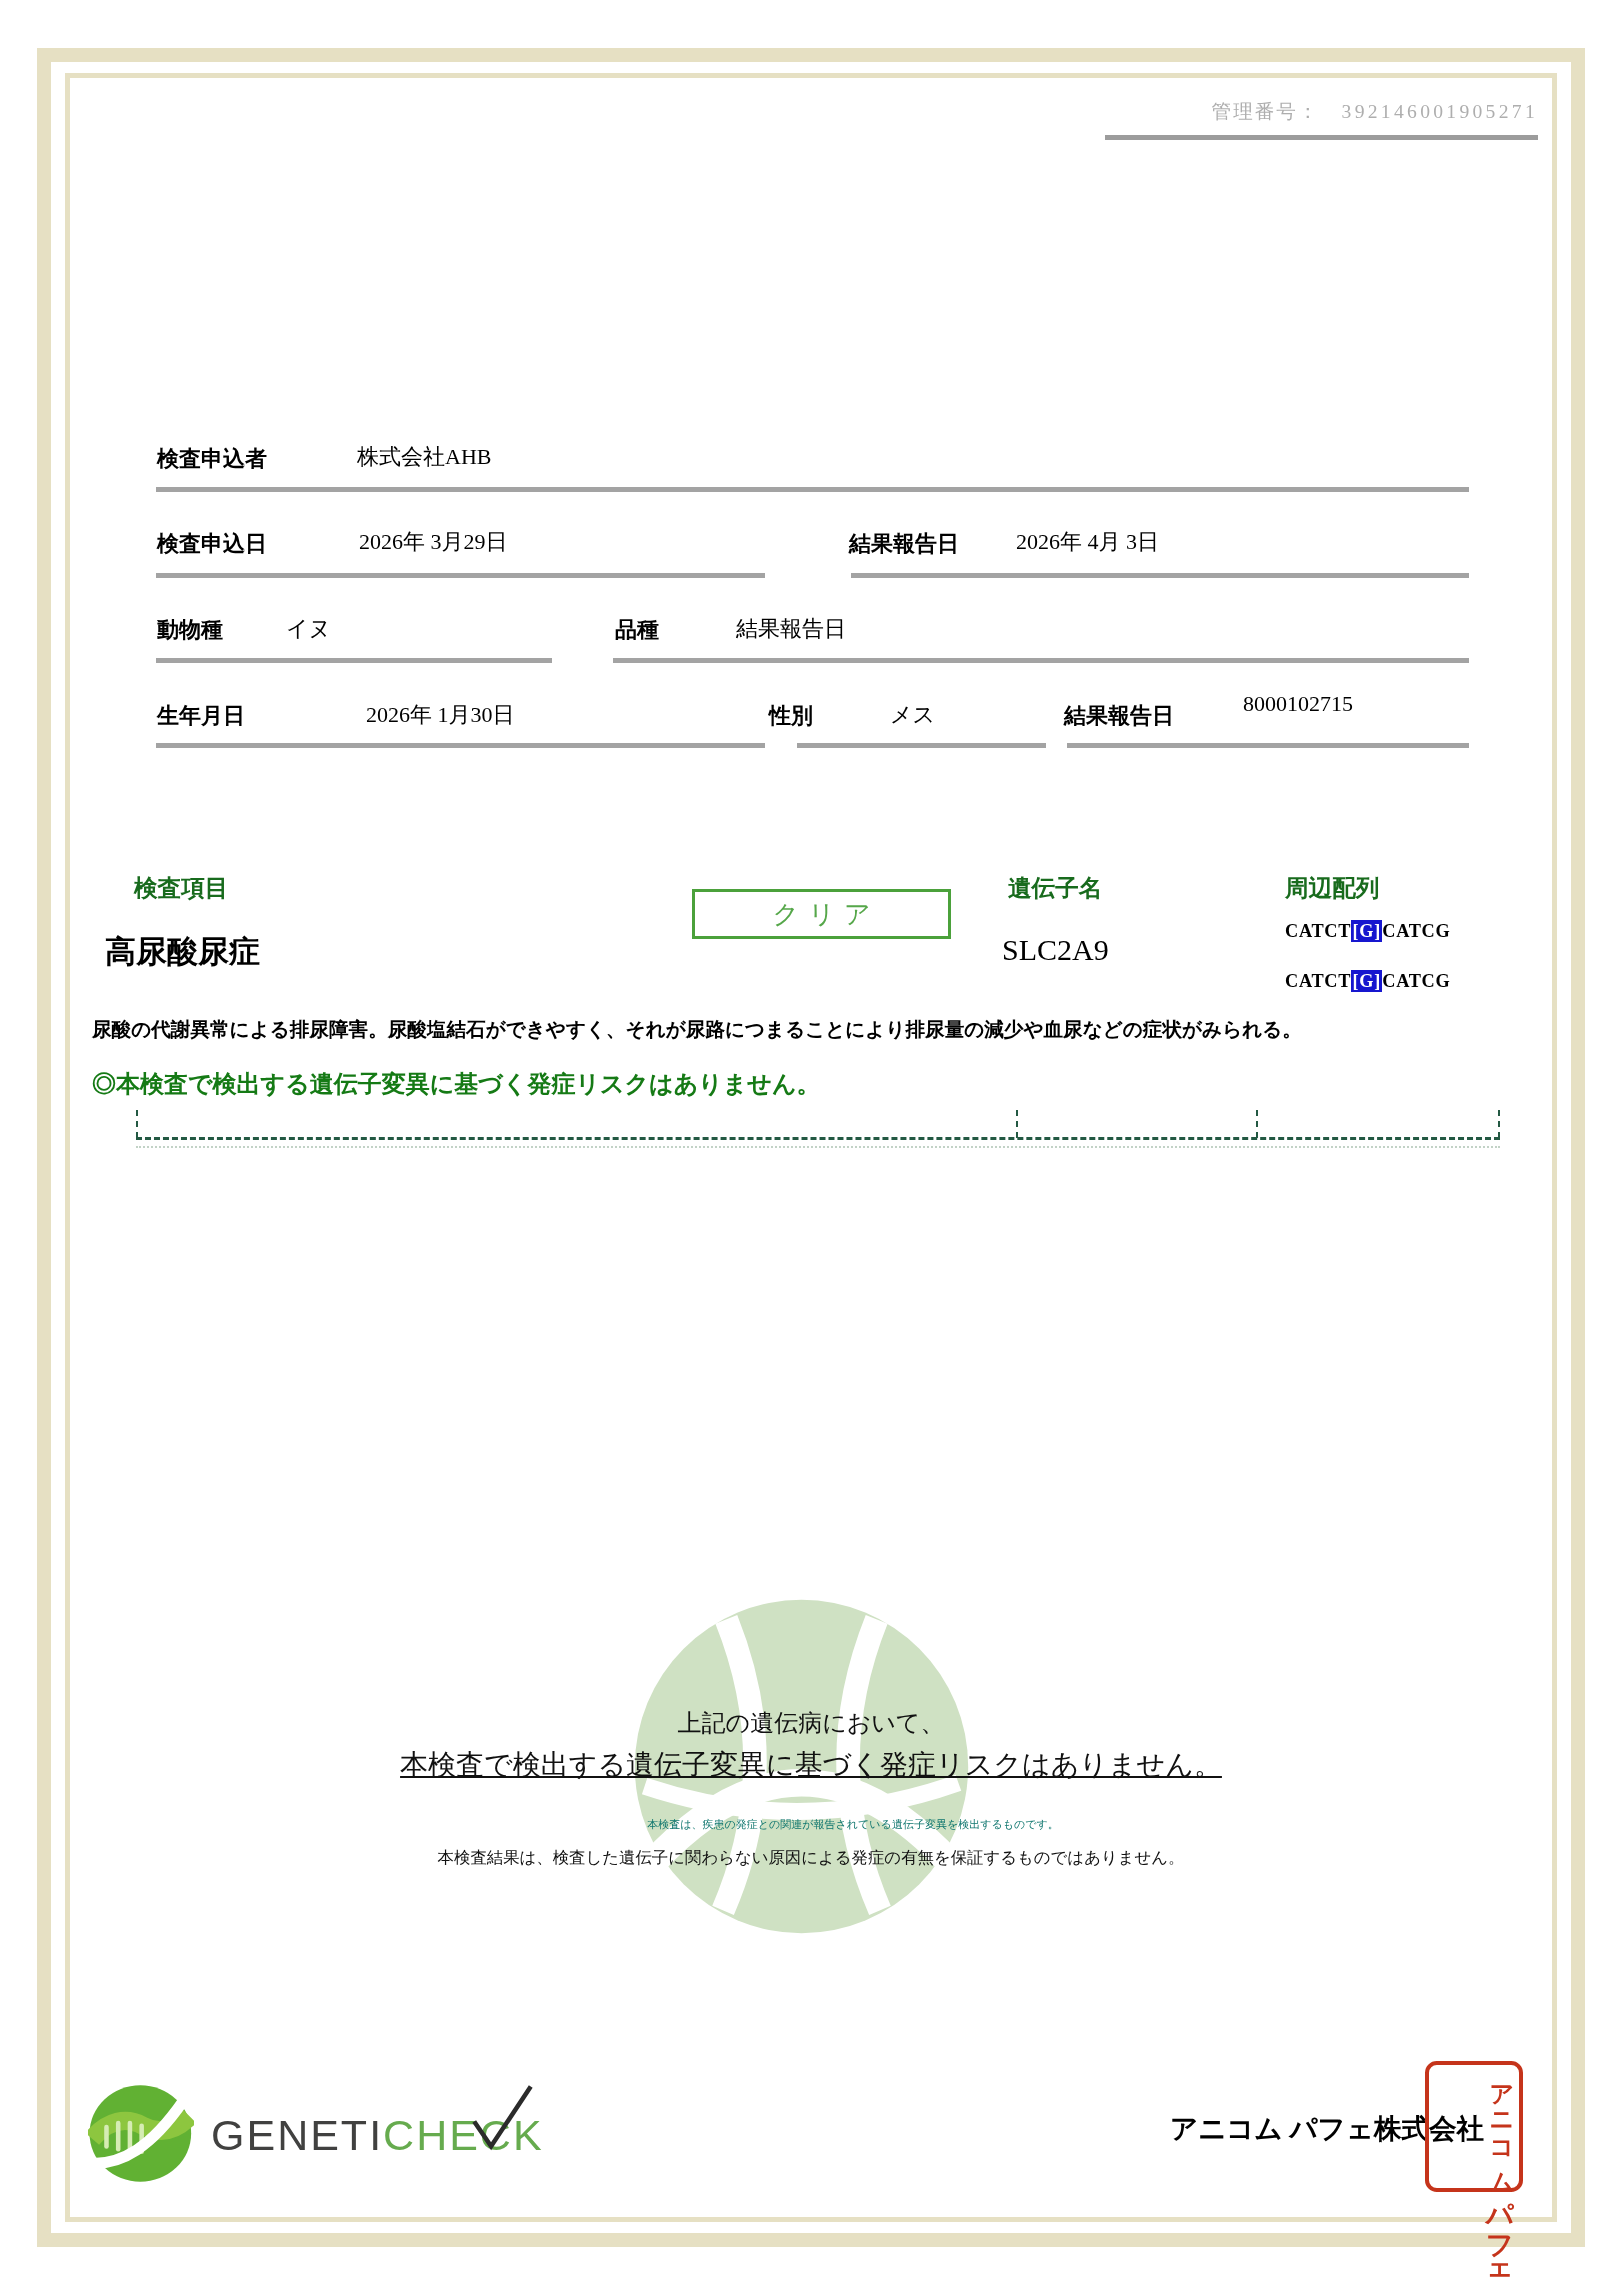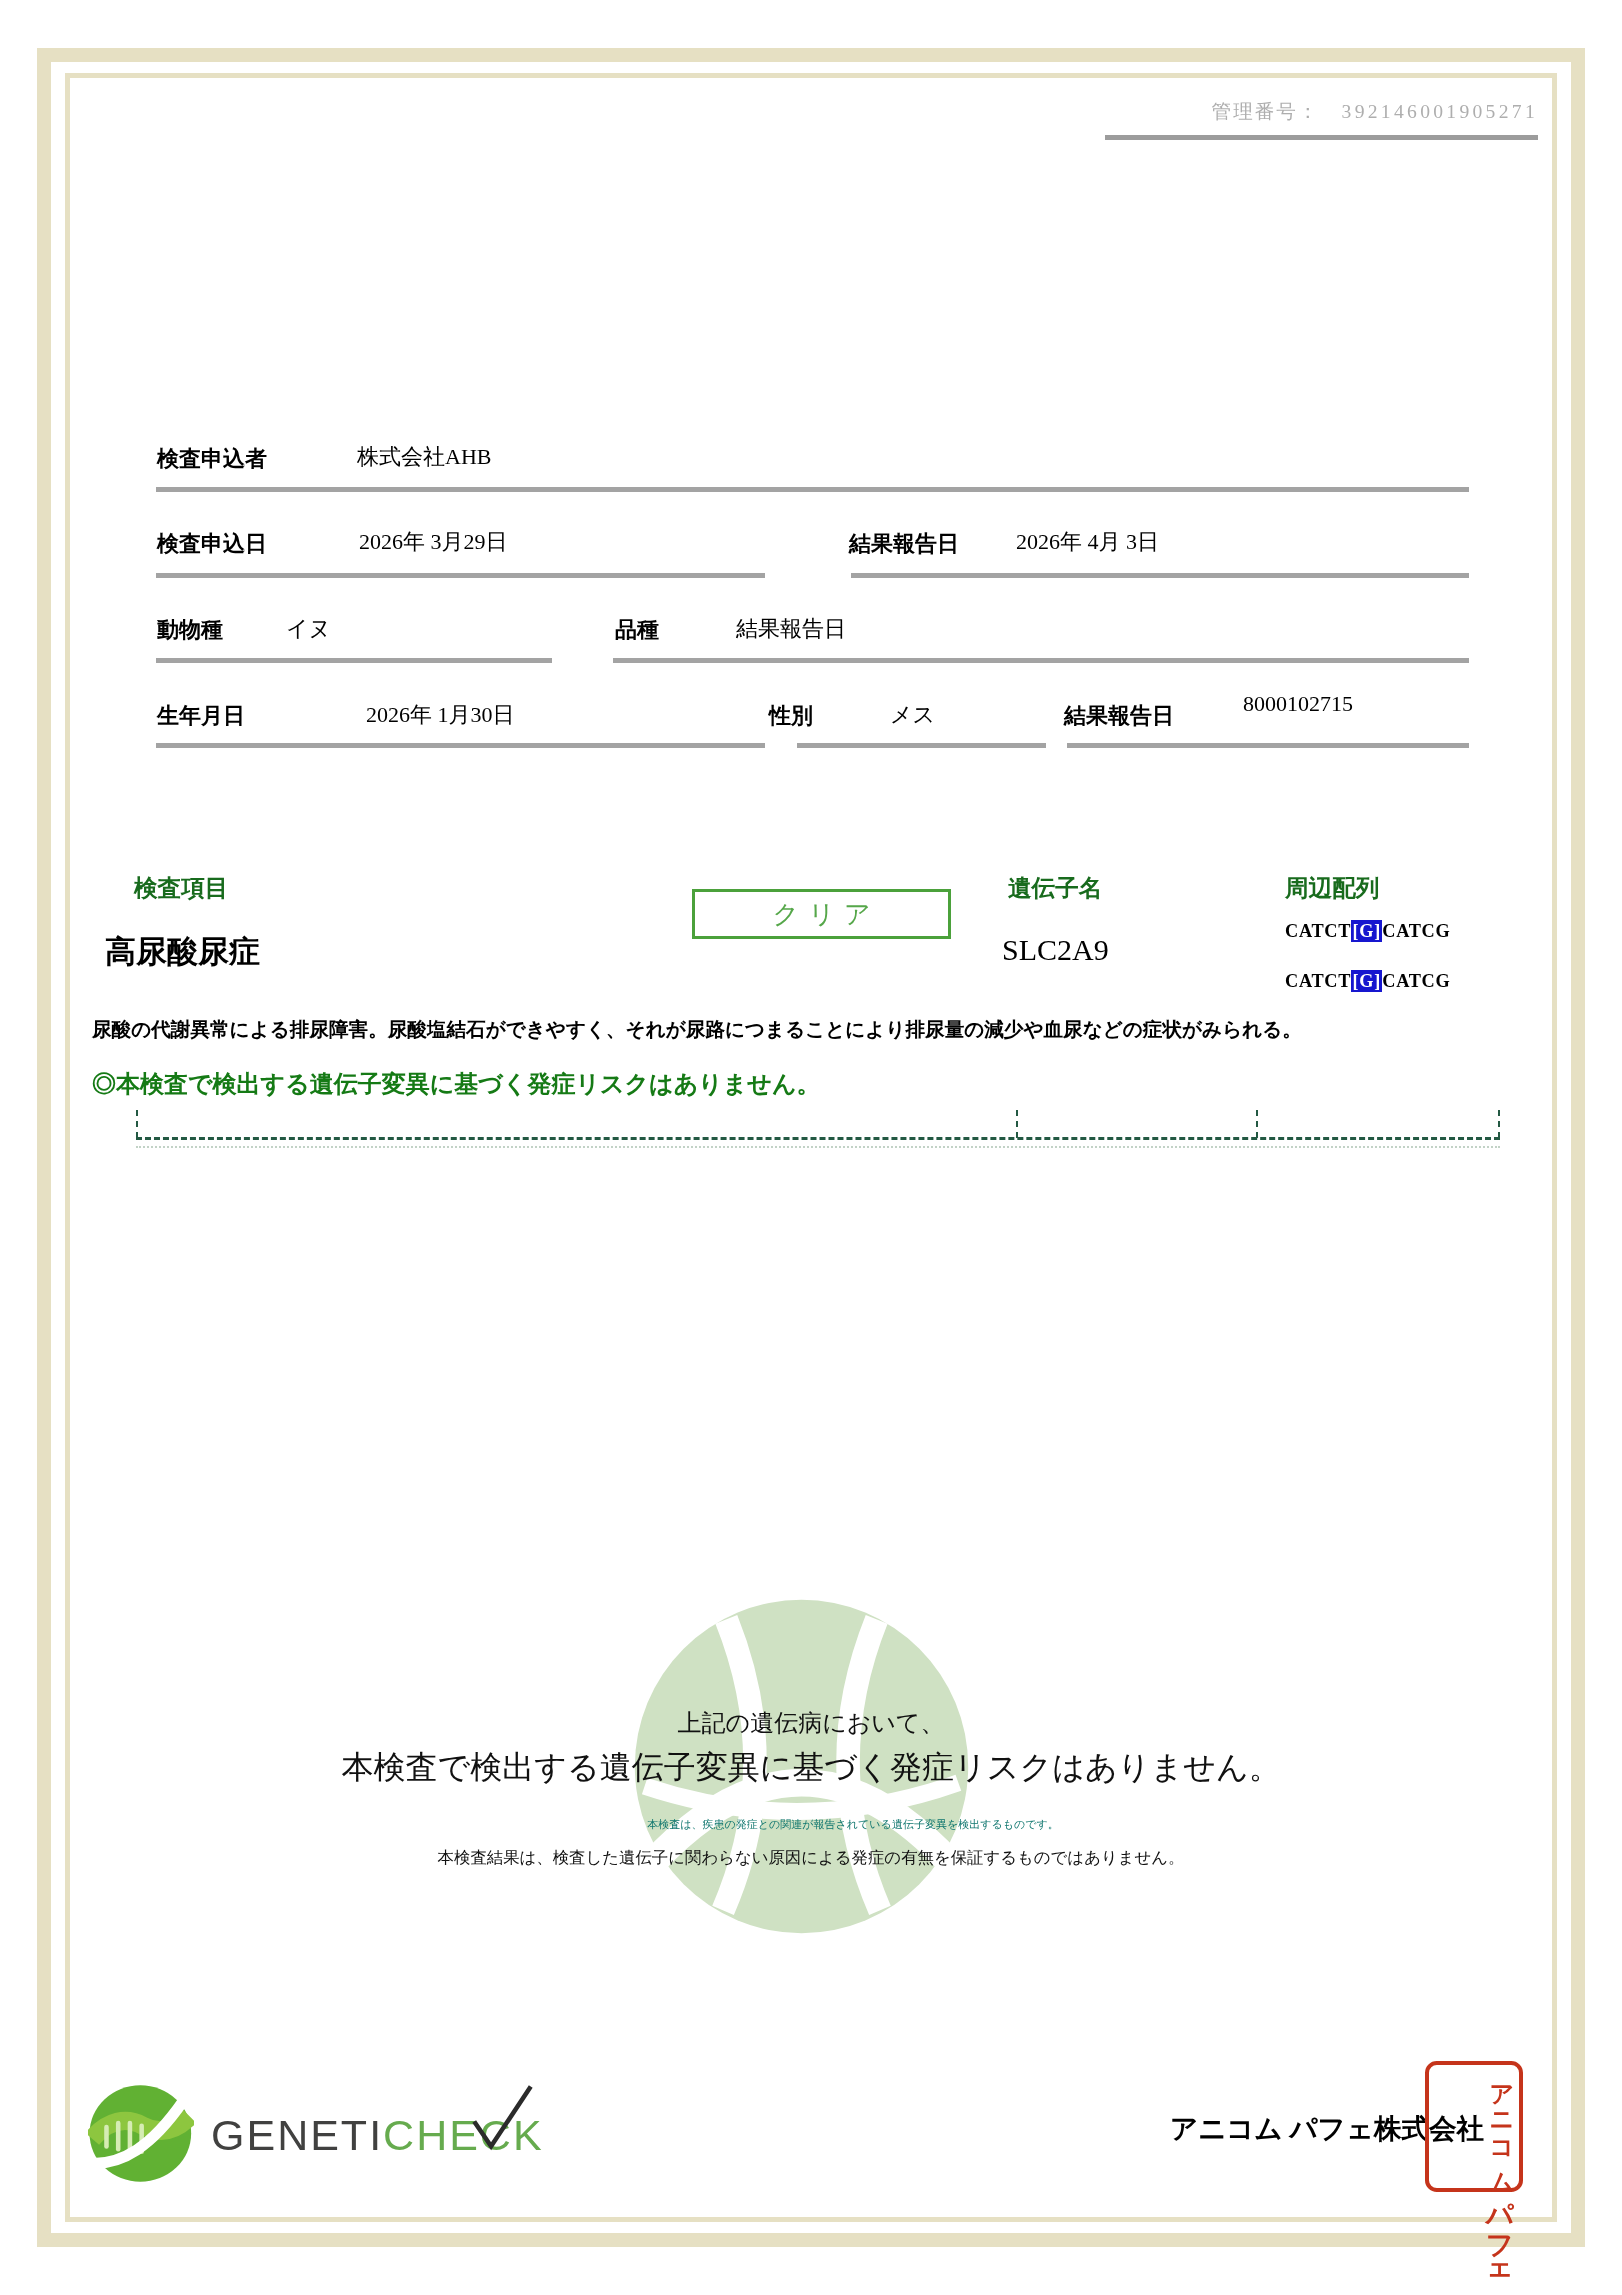--- a/index.html
+++ b/index.html
@@ -50,21 +50,21 @@
   .dash-h2 { top:1146px; left:136px; width:1364px; height:0;
     border-top:2px dotted #c2d2c6; }
   .dash-v  { width:0; height:27.5px; top:1110px; border-left:2.6px dashed #235943; }
 
   
   .watermark { top:1590px; left:625px; }
 
   
   .sans { font-family:"Liberation Sans", sans-serif; }
   .sum1 { top:1707px; left:0; width:1622px; text-align:center; font-size:24px; color:#111; }
-  .sum2 { top:1746px; left:0; width:1622px; text-align:center; font-size:32px; color:#111; }
+  .sum2 { top:1746px; left:0; width:1622px; text-align:center; font-size:28px; color:#111;text-decoration:underline; }
   .disc1 { top:1817px; left:0; width:1622px; text-align:center; font-size:11px; color:#0f766e;margin-left:42px; }
   .disc2 { top:1847px; left:0; width:1622px; text-align:center; font-size:16.4px; color:#111; }
 
   
   .logo-mark { top:2084px; left:88px; }
   .logo-text { top:2111px; left:211px; font-family:"Liberation Sans", sans-serif;
     font-size:43px; font-weight:300; letter-spacing:2px; }
   .logo-text .t1 { color:#414140; }
   .logo-text .t2 { color:#66ab4e; }
   .logo-check { top:2081px; left:469px; }

